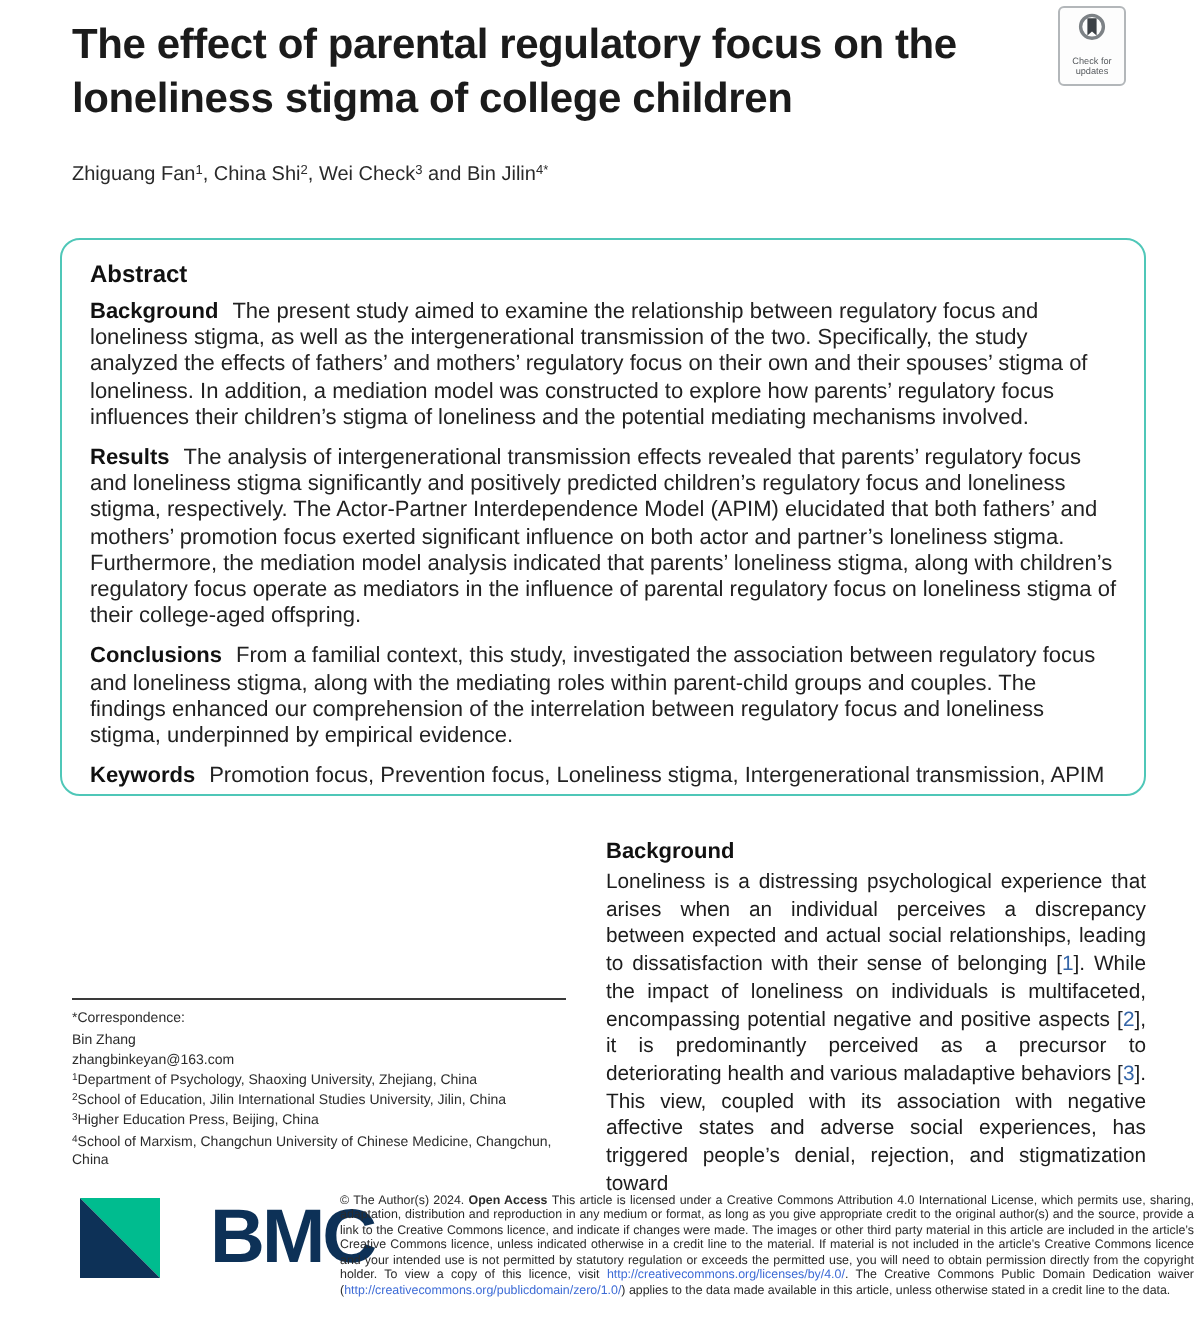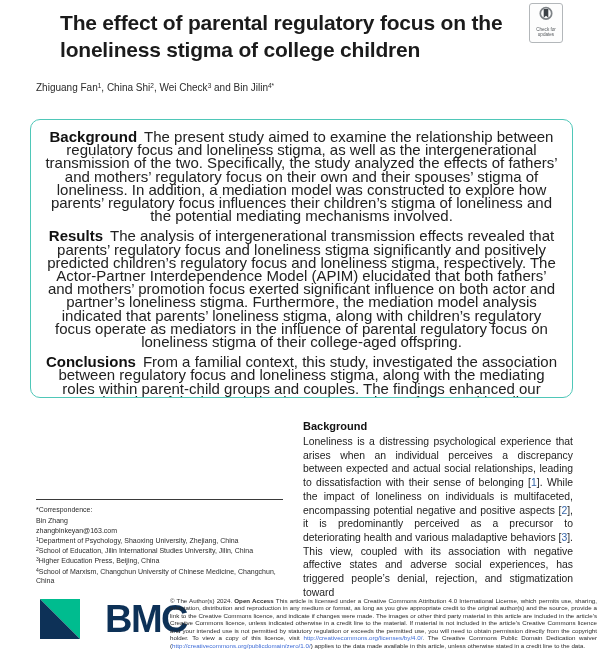--- a/index.html
+++ b/index.html
@@ -12,39 +12,39 @@
   }
   *{margin:0;padding:0;box-sizing:border-box;}
   html,body{background:#ffffff;}
   body{
     width:600px;height:669px;position:relative;overflow:hidden;
     font-family:"Liberation Sans",sans-serif;color:var(--text-main);
   }
   
   .paper-title{
     position:absolute;left:36px;top:9px;width:505px;
-    font-size:21px;line-height:27px;font-weight:bold;letter-spacing:-0.2px;color:#1b1b1b;margin-left:24px;
+    font-size:21px;line-height:27px;font-weight:bold;letter-spacing:-0.2px;color:#1b1b1b;
   }
   .badge{
     position:absolute;left:529px;top:3px;width:34px;height:40px;
     border:1px solid #b3b7ba;border-radius:3px;background:#fdfdfd;
     display:flex;flex-direction:column;align-items:center;justify-content:flex-start;
     padding-top:2px;cursor:pointer;
   }
   .badge-label{font-size:4.6px;line-height:5.4px;color:#55595d;text-align:center;margin-top:1px;}
   .authors{position:absolute;left:36px;top:82px;font-size:10px;color:#2a2a2a;}
   .authors sup{font-size:6.5px;vertical-align:3px;}
   
   .abstract{
     position:absolute;left:30px;top:119px;width:543px;height:279px;
     border:1.5px solid var(--abstract-border);border-radius:10px;
     padding:10px 14px 8px 14px;overflow:hidden;background:#fff;
   }
   .abstract-heading{font-size:12px;font-weight:bold;margin-bottom:6px;color:#111;}
-  .abs-p{font-size:15px;line-height:13.2px;margin-bottom:7px;color:#222;text-align:center;}
+  .abs-p{font-size:11px;line-height:13.2px;margin-bottom:7px;color:#222;}
   .abs-p .lbl{font-weight:bold;margin-right:7px;color:#111;}
   
   .columns{position:absolute;left:36px;top:420px;width:537px;height:165px;display:flex;gap:20px;}
   .col-left{width:247px;flex:none;display:flex;flex-direction:column;justify-content:flex-end;}
   .fn-block{border-top:1px solid #3a3a3a;padding-top:4px;}
   .fn-line{font-size:7px;line-height:9.2px;color:#2b2b2b;}
   .fn-line sup{font-size:5px;vertical-align:2px;}
   .col-right{flex:1;}
   .bg-heading{font-size:11px;font-weight:bold;margin-bottom:3px;color:#111;}
   .bg-body{
@@ -81,23 +81,25 @@
     <span>Check for</span><br>
     <span>updates</span>
   </span>
 </div>
 
 <div class="authors">
   <span><span>Zhiguang Fan</span><sup>1</sup></span><span><span>, China Shi</span><sup>2</sup></span><span><span>, Wei Check</span><sup>3</sup></span><span><span> and Bin Jilin</span><sup>4*</sup></span>
 </div>
 
 <div class="abstract">
+  <div class="abstract-heading">Abstract</div>
   <p class="abs-p"><span class="lbl">Background</span><span>The present study aimed to examine the relationship between regulatory focus and loneliness stigma, as well as the intergenerational transmission of the two. Specifically, the study analyzed the effects of fathers’ and mothers’ regulatory focus on their own and their spouses’ stigma of loneliness. In addition, a mediation model was constructed to explore how parents’ regulatory focus influences their children’s stigma of loneliness and the potential mediating mechanisms involved.</span></p>
   <p class="abs-p"><span class="lbl">Results</span><span>The analysis of intergenerational transmission effects revealed that parents’ regulatory focus and loneliness stigma significantly and positively predicted children’s regulatory focus and loneliness stigma, respectively. The Actor-Partner Interdependence Model (APIM) elucidated that both fathers’ and mothers’ promotion focus exerted significant influence on both actor and partner’s loneliness stigma. Furthermore, the mediation model analysis indicated that parents’ loneliness stigma, along with children’s regulatory focus operate as mediators in the influence of parental regulatory focus on loneliness stigma of their college-aged offspring.</span></p>
   <p class="abs-p"><span class="lbl">Conclusions</span><span>From a familial context, this study, investigated the association between regulatory focus and loneliness stigma, along with the mediating roles within parent-child groups and couples. The findings enhanced our comprehension of the interrelation between regulatory focus and loneliness stigma, underpinned by empirical evidence.</span></p>
+  <p class="abs-p"><span class="lbl">Keywords</span><span>Promotion focus, Prevention focus, Loneliness stigma, Intergenerational transmission, APIM</span></p>
 </div>
 
 <div class="columns">
   <div class="col-left">
     <div class="fn-block">
       <div class="fn-line"><sup></sup><span>*Correspondence:</span></div>
       <div class="fn-line"><sup></sup><span>Bin Zhang</span></div>
       <div class="fn-line"><sup></sup><span>zhangbinkeyan@163.com</span></div>
       <div class="fn-line"><sup>1</sup><span>Department of Psychology, Shaoxing University, Zhejiang, China</span></div>
       <div class="fn-line"><sup>2</sup><span>School of Education, Jilin International Studies University, Jilin, China</span></div>

